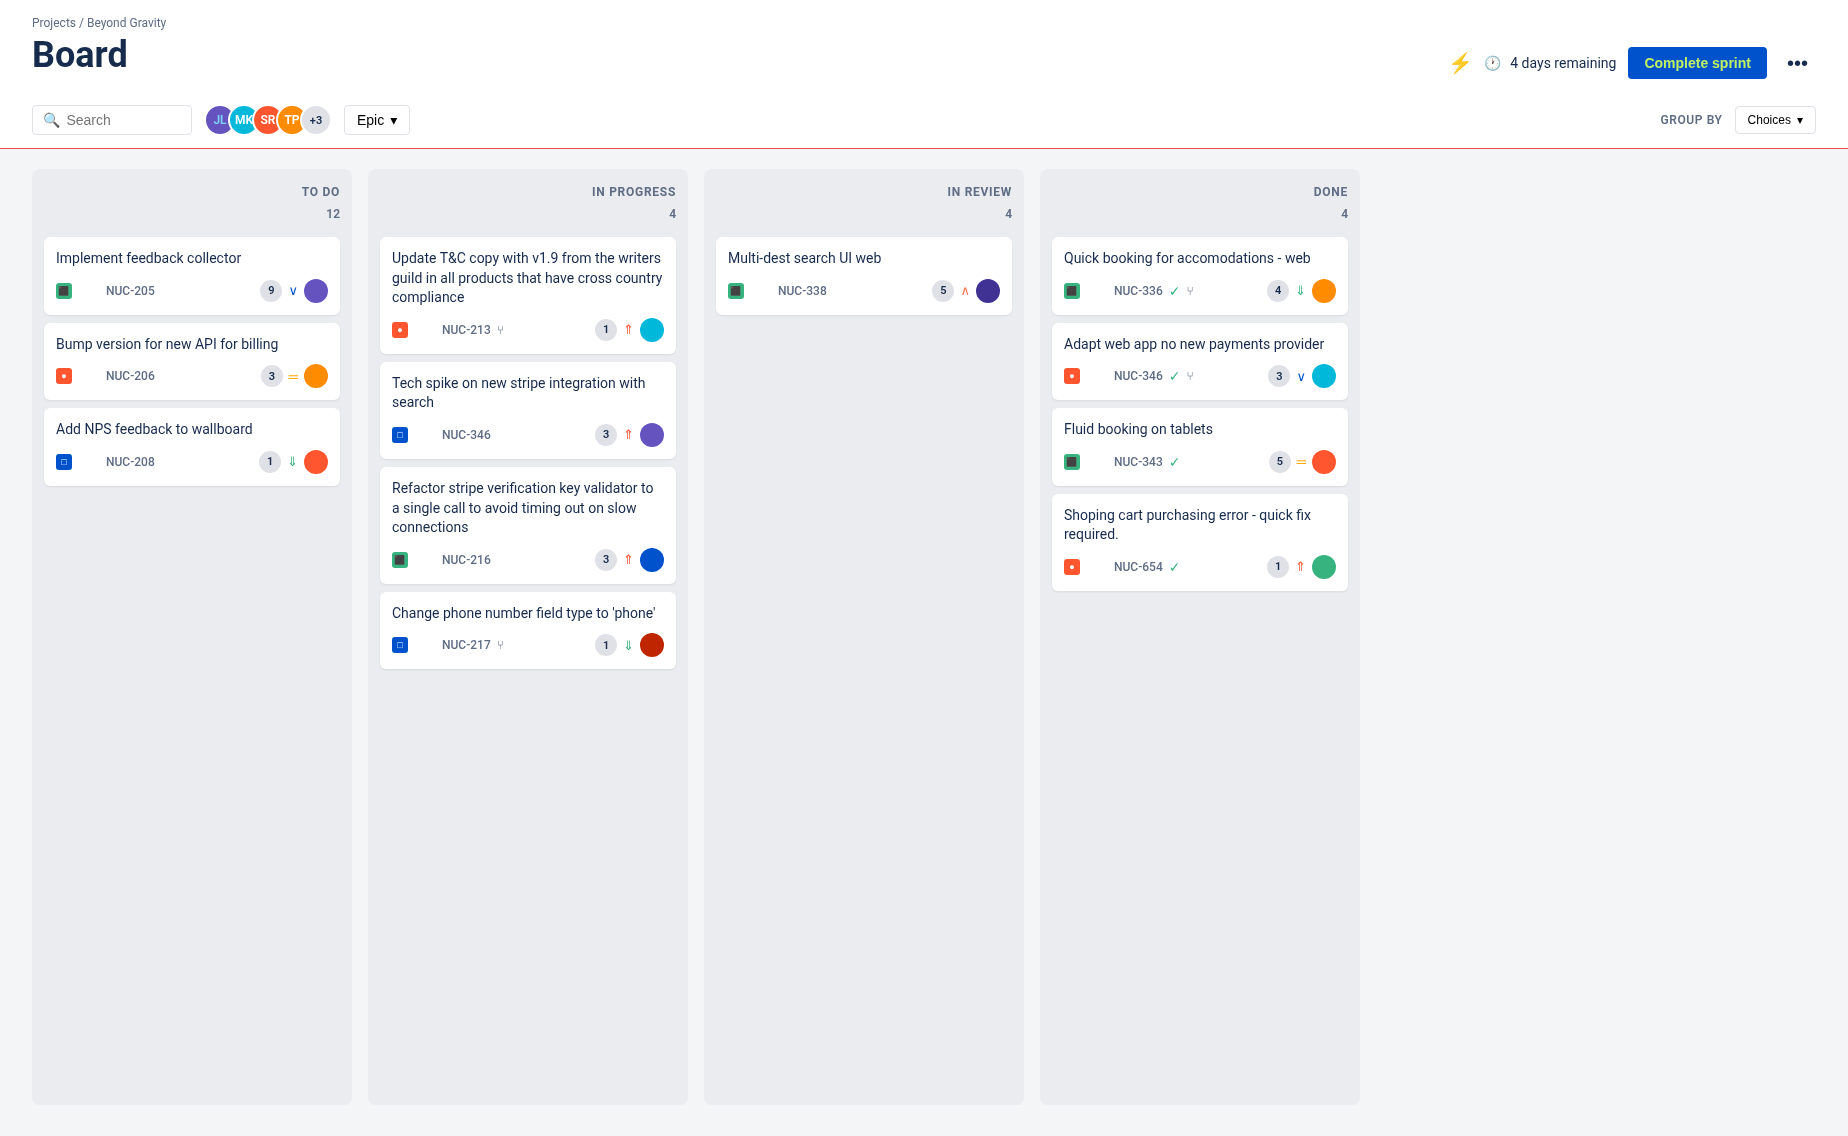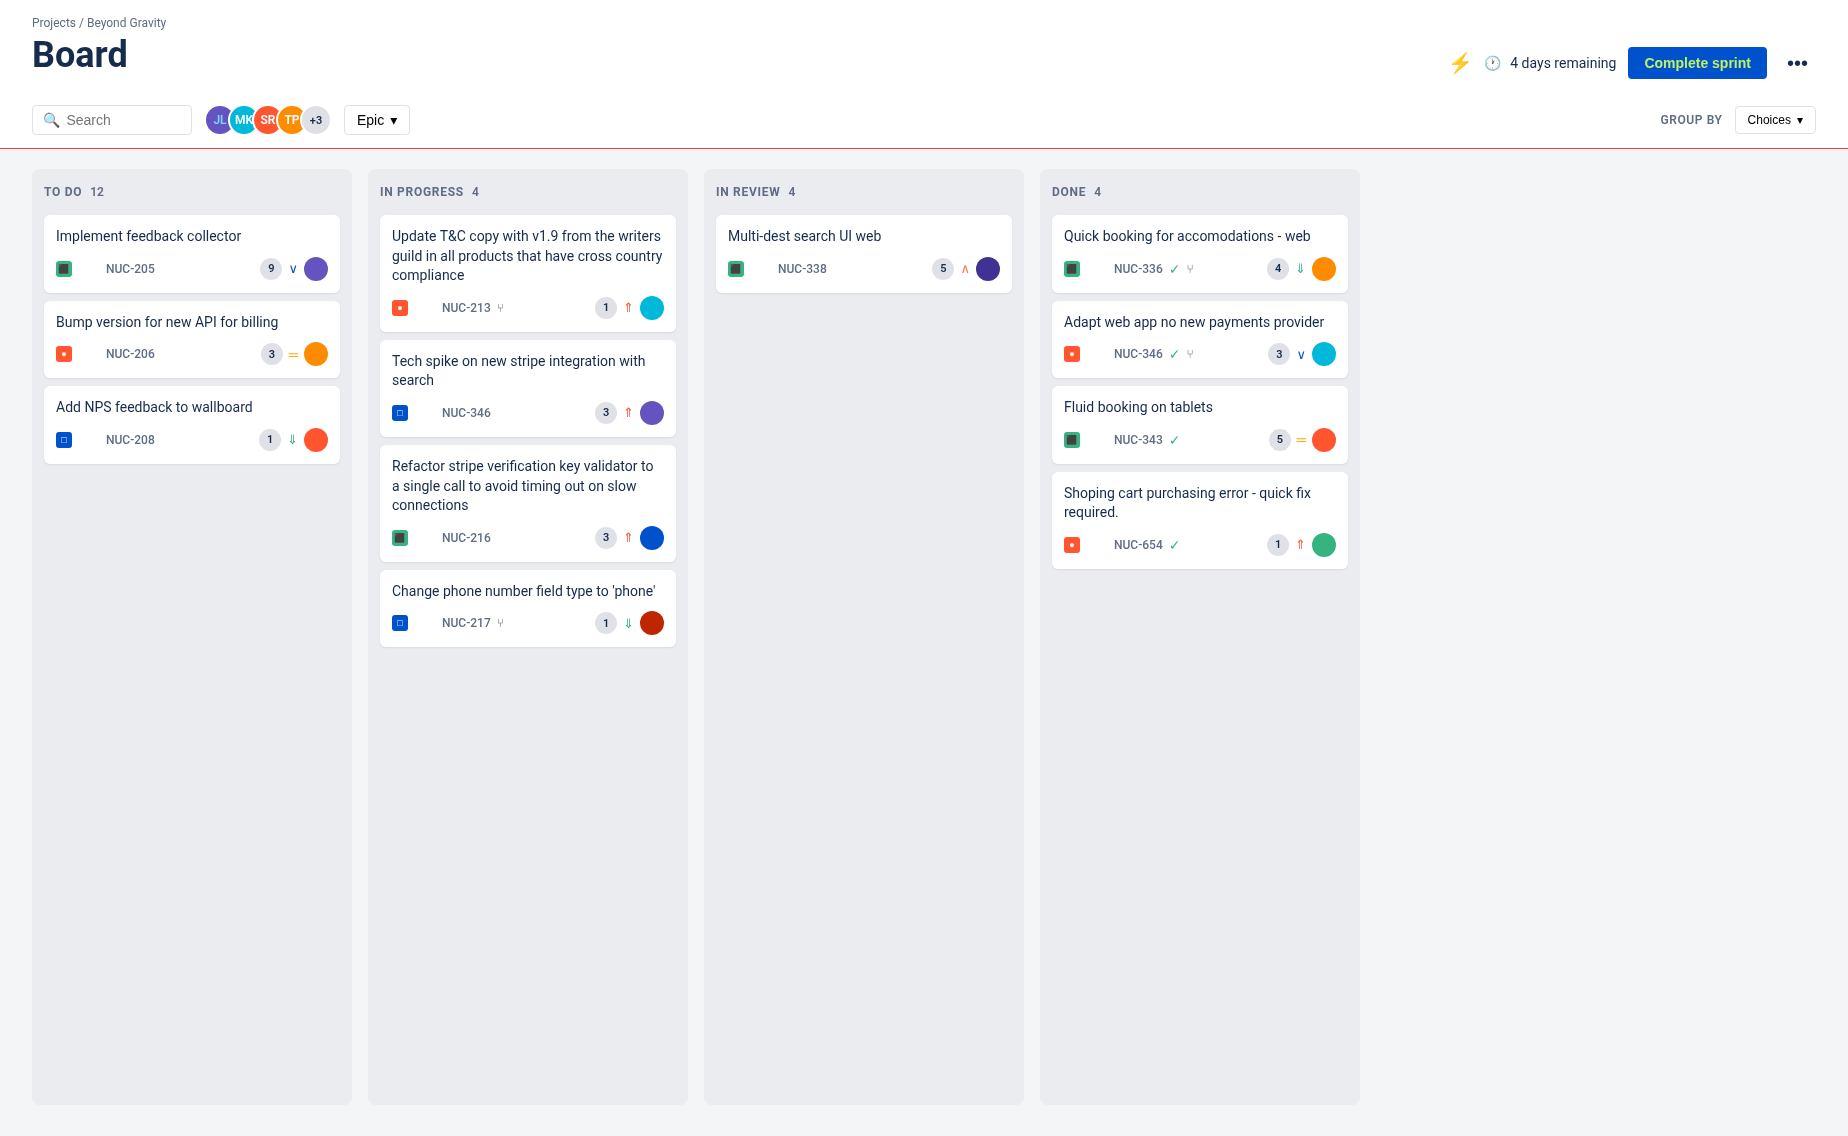--- a/index.html
+++ b/index.html
@@ -21,21 +21,21 @@
     .group-by-label { font-size: 12px; color: #5e6c84; font-weight: 600; letter-spacing: 0.05em; }
     .choices-btn { display: flex; align-items: center; gap: 6px; padding: 6px 12px; border: 1px solid #dfe1e6; border-radius: 4px; background: #fff; cursor: pointer; font-size: 12px; font-weight: 500; }
     .complete-sprint-btn { background: #0052cc; color: #bef264; border: none; border-radius: 4px; padding: 8px 16px; font-size: 14px; font-weight: 600; cursor: pointer; white-space: nowrap; }
     .more-btn { background: none; border: none; cursor: pointer; font-size: 20px; color: #172b4d; padding: 4px 8px; border-radius: 4px; }
     .sprint-info { display: flex; align-items: center; gap: 8px; font-size: 14px; color: #172b4d; }
     .header-actions { display: flex; align-items: center; gap: 12px; }
     .bolt-icon { font-size: 20px; color: #172b4d; }
 
     .board { display: flex; gap: 16px; padding: 20px 32px; overflow-x: auto; min-height: calc(100vh - 160px); }
     .column { background: #ebecf0; border-radius: 8px; width: 320px; min-width: 320px; padding: 12px; display: flex; flex-direction: column; gap: 8px; }
-    .column-header { display: flex; align-items: flex-start; gap: 8px; padding: 4px 0 8px; }
+    .column-header { display: flex; align-items: flex-end; gap: 8px; padding: 4px 0 8px; flex-direction: column; }
     .column-title { font-size: 12px; font-weight: 700; letter-spacing: 0.06em; color: #5e6c84; text-transform: uppercase; }
     .column-count { font-size: 12px; color: #5e6c84; font-weight: 600; }
 
     .card { background: #fff; border-radius: 6px; padding: 12px; box-shadow: 0 1px 2px rgba(0,0,0,0.08); cursor: pointer; transition: box-shadow 0.15s; }
     .card-title { font-size: 14px; color: #172b4d; margin-bottom: 10px; line-height: 1.4; }
     .card-footer { display: flex; align-items: center; gap: 6px; }
     .issue-id { font-size: 12px; color: #5e6c84; font-weight: 500; padding-left: 28px; }
     .badge { background: #dfe1e6; color: #172b4d; border-radius: 50%; width: 22px; height: 22px; display: inline-flex; align-items: center; justify-content: center; font-size: 11px; font-weight: 600; }
     .avatar-sm { width: 24px; height: 24px; border-radius: 50%; object-fit: cover; display: flex; align-items: center; justify-content: center; font-size: 10px; font-weight: 600; }
     .card-footer-spacer { flex: 1; }

